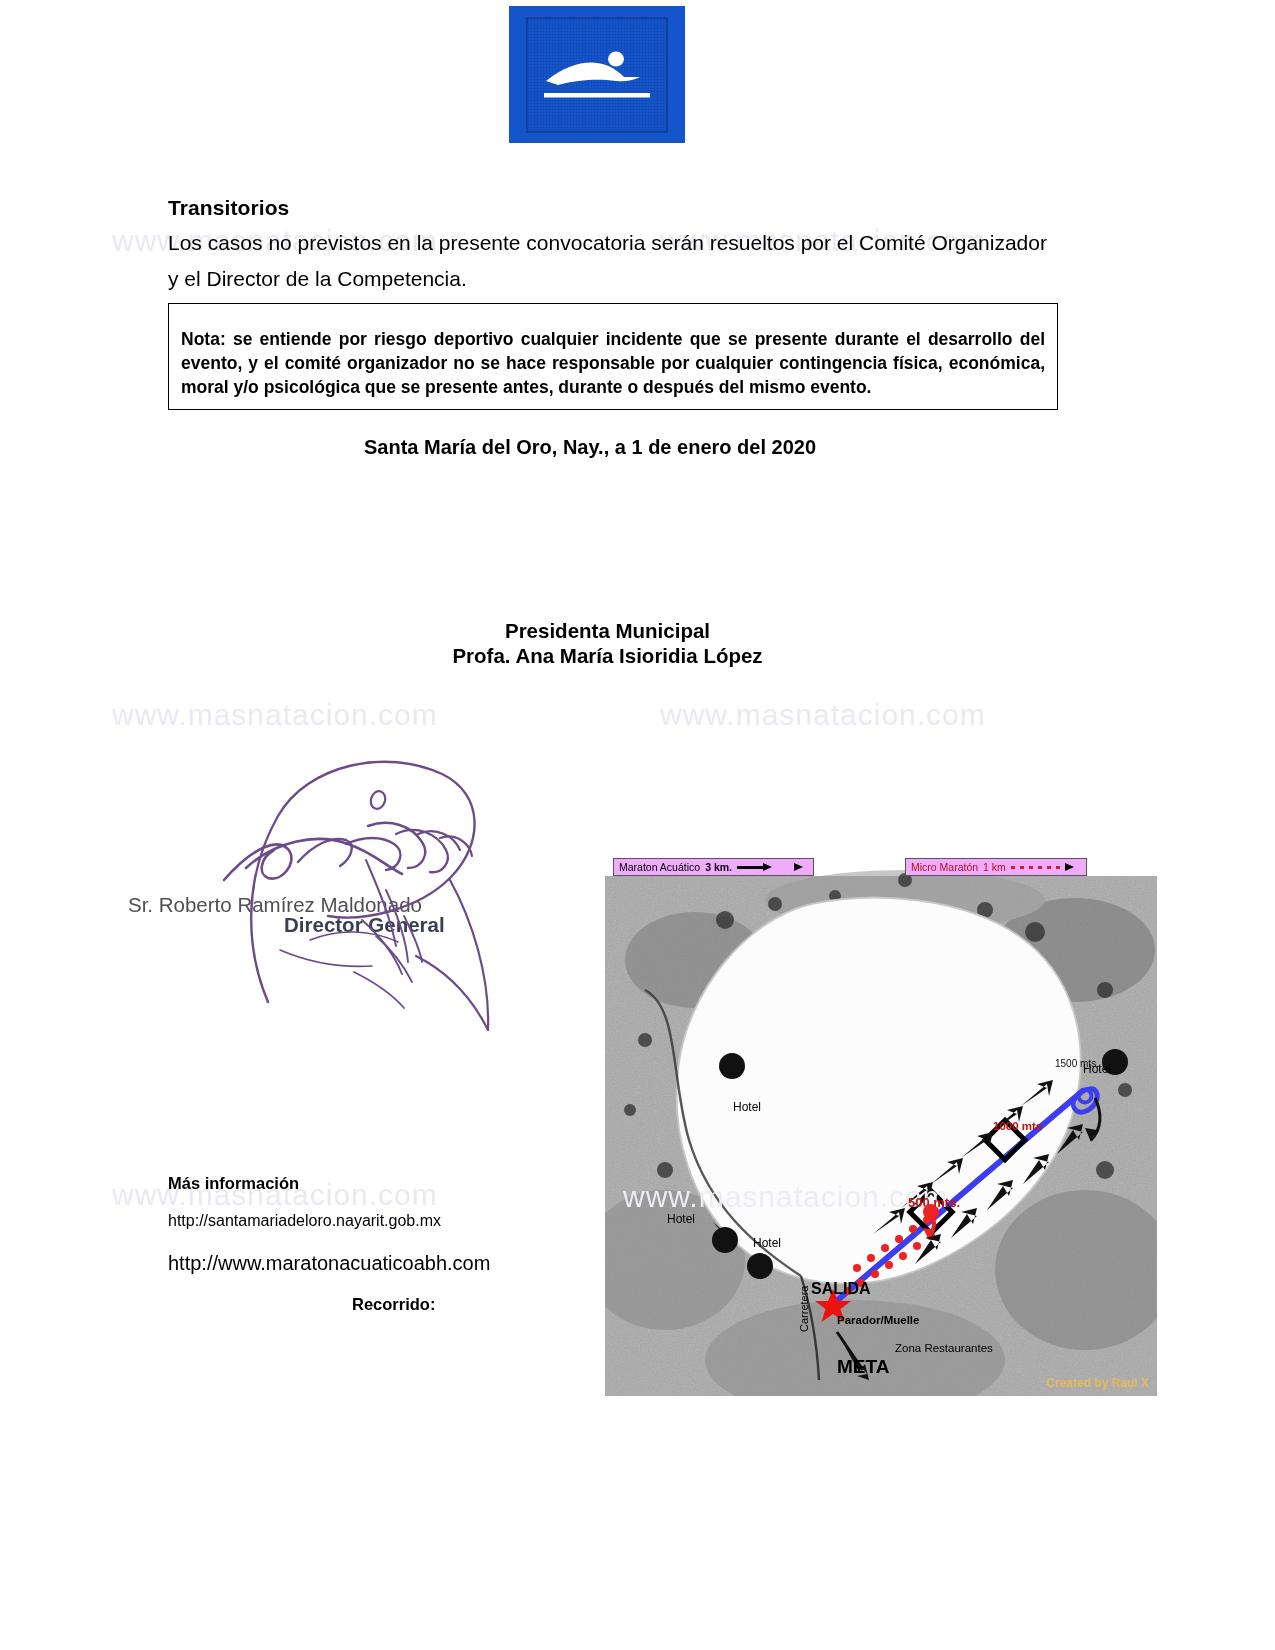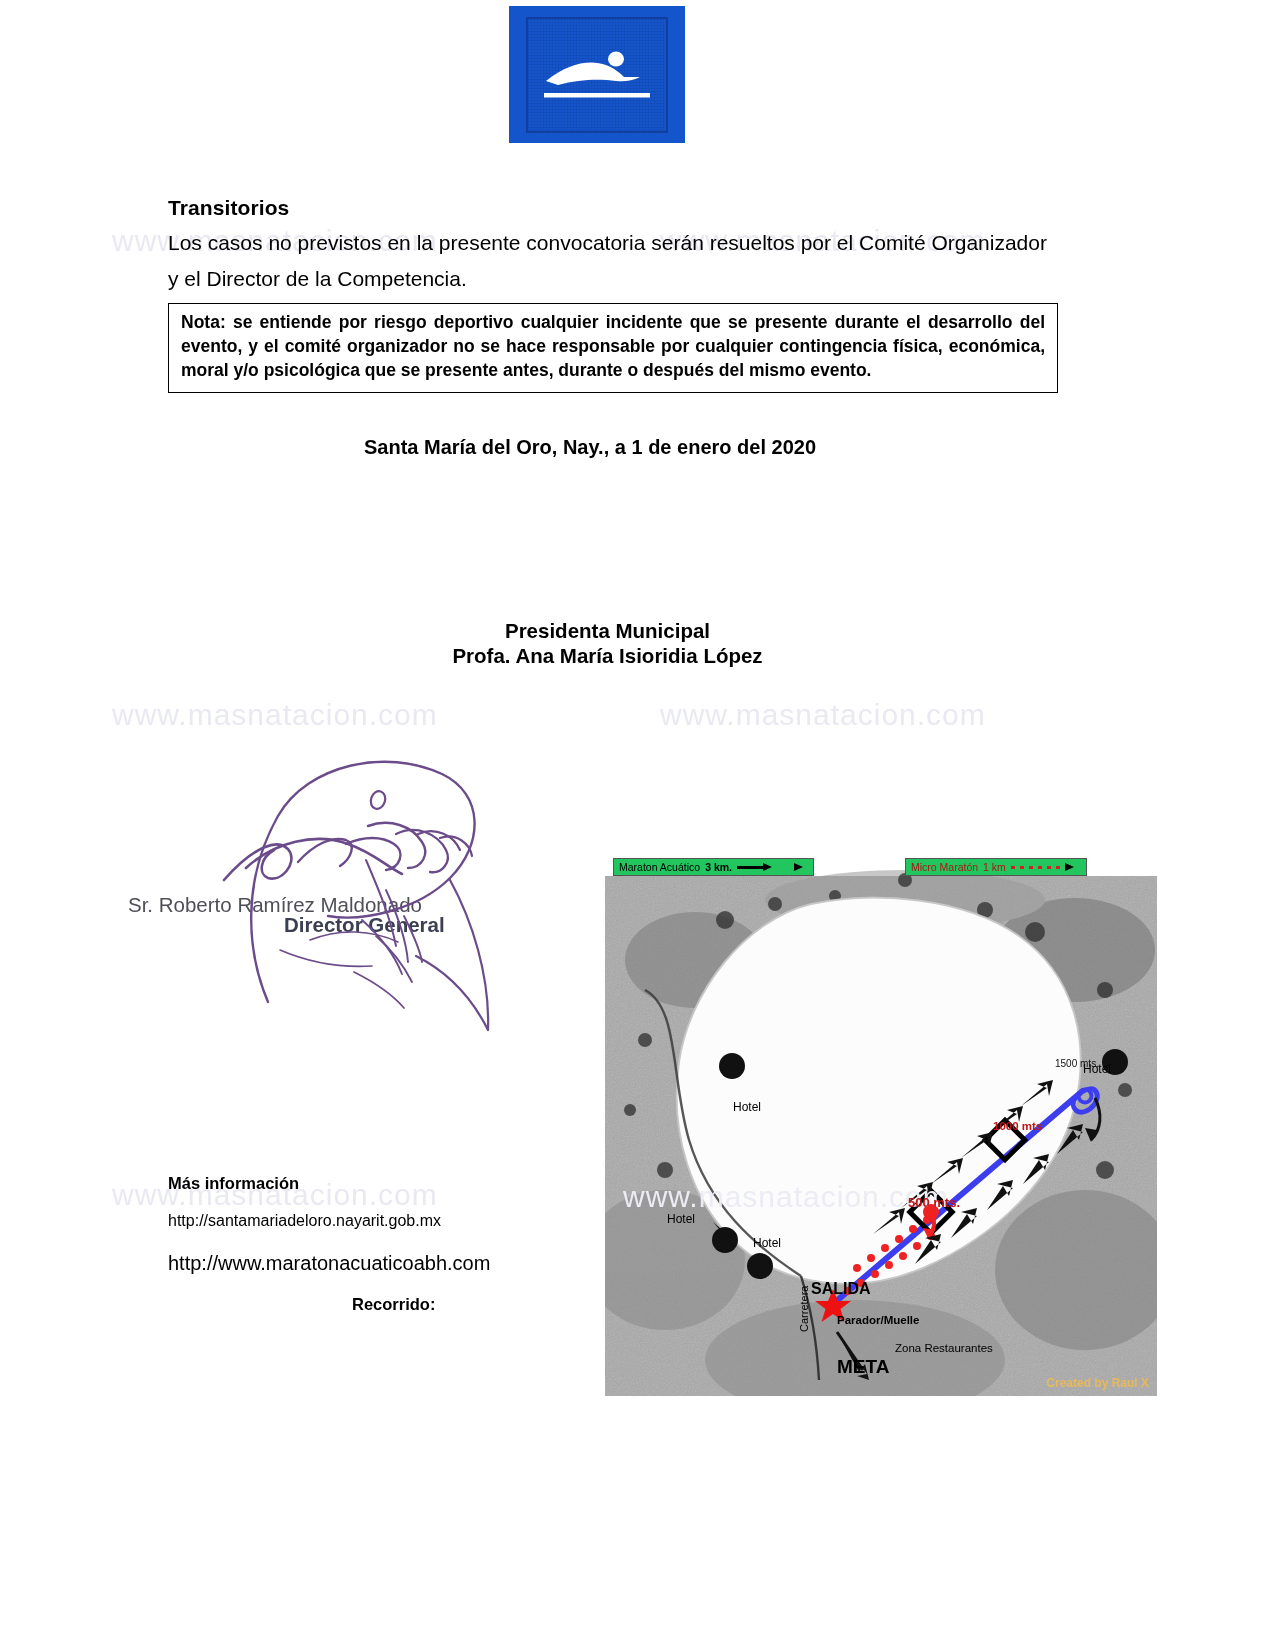--- a/index.html
+++ b/index.html
@@ -89,21 +89,21 @@
     font-size: 21px;
     line-height: 36px;
   }
 
   .note-box {
     position: absolute;
     left: 168px;
     top: 303px;
     width: 890px;
     border: 1.5px solid #000;
-    padding: 6px 12px 10px 12px;
+    padding: 23px 12px 10px 12px;
     box-sizing: border-box;
   }
   .note-box p {
     margin: 0;
     font-size: 17.5px;
     font-weight: bold;
     line-height: 24px;
     text-align: justify;
     text-justify: inter-word;
   }
@@ -206,21 +206,21 @@
     font-size: 30px;
     letter-spacing: 1px;
     color: #ececf4;
     white-space: nowrap;
     pointer-events: none;
     z-index: 5;
   }
   .legend-box {
     position: absolute;
     border: 1px solid #555;
-    background: #22c55e;
+    background: #f0abfc;
     font-size: 10.5px;
     padding: 2px 5px 2px 5px;
     white-space: nowrap;
     z-index: 6;
   }
   .legend-left { left: 8px; top: 18px; }
   .legend-right { left: 300px; top: 18px; color: #b01515; }
   .legend-left .km { font-weight: bold; }
   .legend-row { display: flex; align-items: center; gap: 5px; }
 

